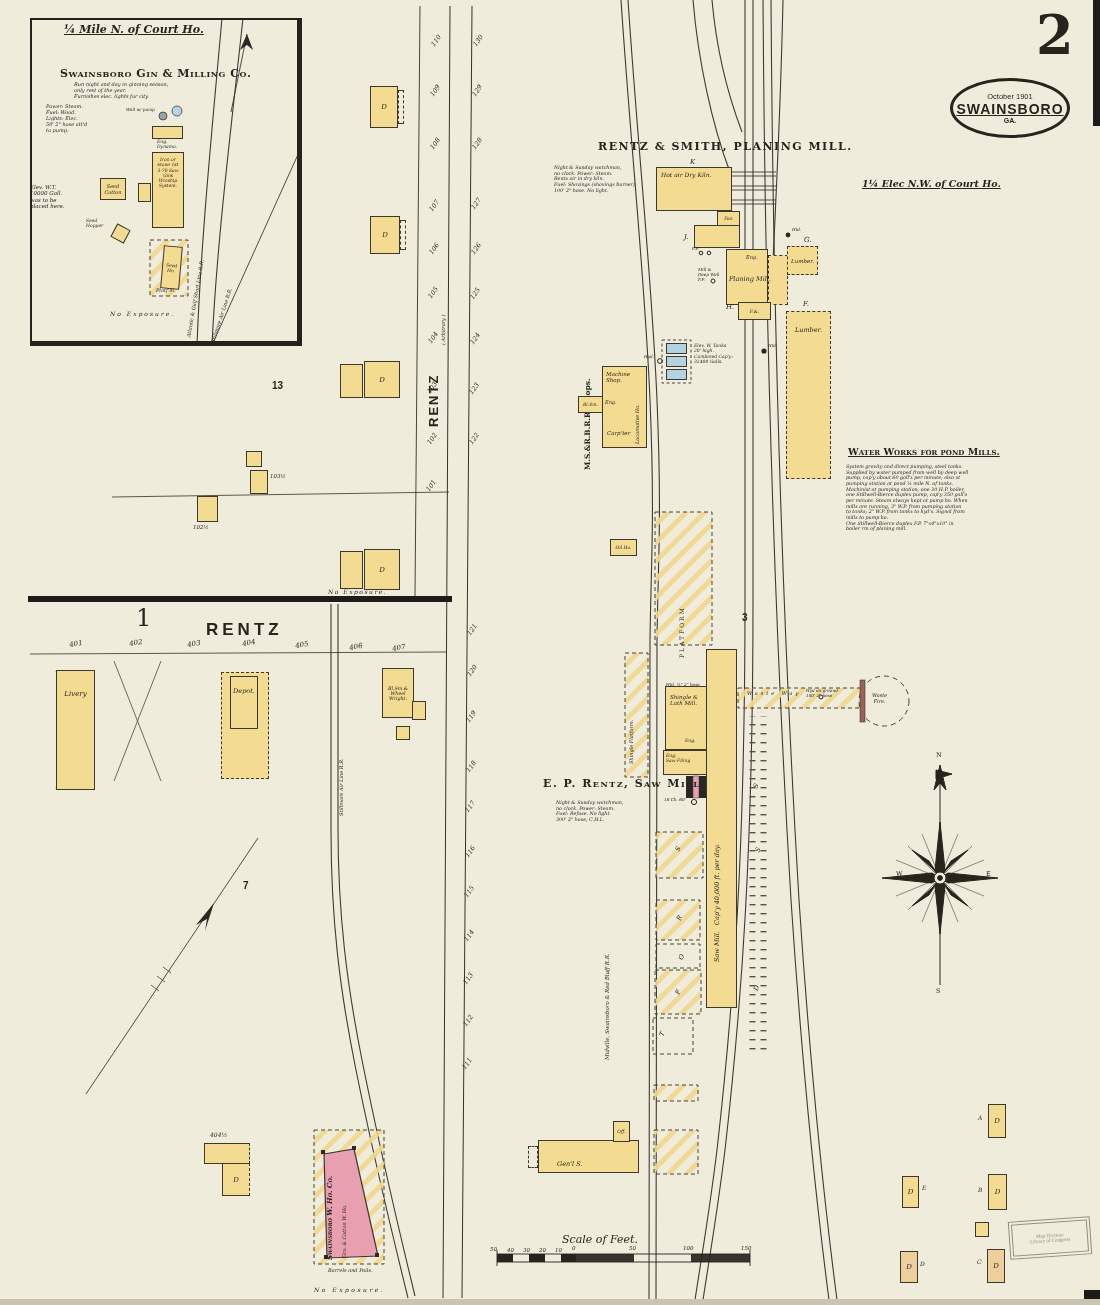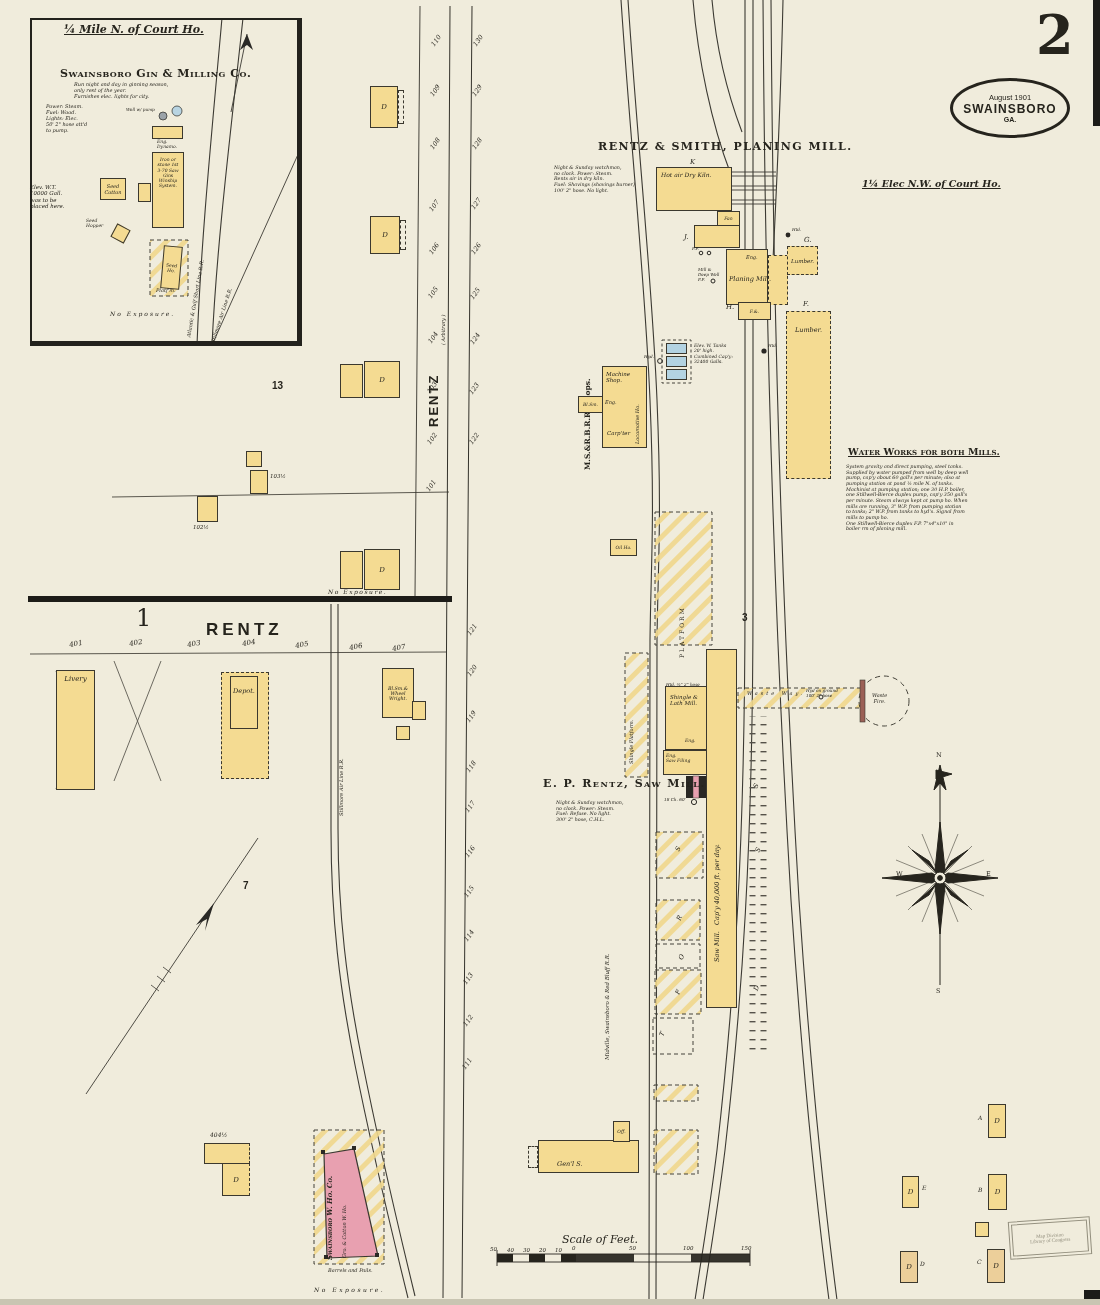--- a/index.html
+++ b/index.html
@@ -165,22 +165,22 @@
           <rect x="529" y="1254" width="16" height="8"></rect>
       <rect x="561" y="1254" width="15" height="8"></rect>
           <rect x="576" y="1254" width="58" height="8" opacity="0.92"></rect>
       <rect x="691" y="1254" width="59" height="8" opacity="0.92"></rect>
     </g>
   </g>
 </svg>
 
 <div class="lb up bold" style="left:1036px;top:4px;font-size:54px;font-family:'DejaVu Serif',serif;">2</div>
 <div id="oval">
-  <span class="up" style="font-size:7.5px;">August 1901</span>
-  <span class="up bold" style="font-size:12px;letter-spacing:1px;">SWAINSBORO</span>
+  <span class="up" style="font-size:7.5px;">October 1901</span>
+  <span class="up bold" style="font-size:14px;letter-spacing:1px;text-decoration:underline;">SWAINSBORO</span>
   <span class="up bold" style="font-size:7px;">GA.</span>
 </div>
 <div style="position:absolute;left:1093px;top:0;width:7px;height:126px;background:#1c1b18;"></div>
 <div style="position:absolute;left:1084px;top:1290px;width:16px;height:15px;background:#1c1b18;"></div>
 <div style="position:absolute;left:0;top:1299px;width:1100px;height:6px;background:#c9c5b2;"></div>
 <div class="lb bold und s95" style="left:862px;top:178px;">1¼ Elec N.W. of Court Ho.</div>
 
 <div style="position:absolute;left:30px;top:18px;width:272px;height:328px;border:2px solid #23221d;border-right-width:5px;border-bottom-width:5px;box-sizing:border-box;"></div>
 <div class="lb bold und s10" style="left:64px;top:24px;">¼ Mile N. of Court Ho.</div>
 <div class="lb bold up s10" style="left:60px;top:68px;font-variant:small-caps;letter-spacing:0.5px;">Swainsboro Gin &amp; Milling Co.</div>
@@ -303,21 +303,21 @@
 <div class="lb s45" style="left:694px;top:343px;">Elev. W. Tanks
 20' high.
 Combined Cap'y:
 32400 Galls.</div>
 <div class="lb s42" style="left:644px;top:355px;">Hyd.</div>
 
 <div class="b" style="left:610px;top:539px;width:27px;height:17px;font-size:4.5px;">
   <span>Oil Ho.</span>
     </div>
 
-<div class="lb up bold s95" style="left:848px;top:446px;font-variant:small-caps;text-decoration:underline;">Water Works for both Mills.</div>
+<div class="lb up bold s95" style="left:848px;top:446px;font-variant:small-caps;text-decoration:underline;">Water Works for pond Mills.</div>
 <div class="lb s48" style="left:846px;top:464px;">System gravity and direct pumping, steel tanks.
 Supplied by water pumped from well by deep well
 pump, cap'y about 60 gall's per minute; also at
 pumping station at pond ½ mile N. of tanks.
 Machinist at pumping station; one 30 H.P. boiler,
 one Stillwell-Bierce duplex pump, cap'y 350 gall's
 per minute. Steam always kept at pump ho. When
 mills are running, 3" W.P. from pumping station
 to tanks; 2" W.P. from tanks to hyd's. Signal from
 mills to pump ho.
@@ -354,21 +354,21 @@
     </div>
 <div class="b dsh nofill" style="left:528px;top:1146px;width:10px;height:22px;"></div>
 <div class="b" style="left:613px;top:1121px;width:17px;height:21px;font-size:4.5px;">
   <span>Off.</span>
     </div>
 
 <div class="lb s6" style="left:328px;top:588px;letter-spacing:1.5px;">No Exposure.</div>
 <div class="lb up s10" style="left:136px;top:604px;font-size:24px;">1</div>
 <div class="lb up bold" style="left:206px;top:620px;font-size:17px;font-family:'Liberation Sans',sans-serif;letter-spacing:4px;">RENTZ</div>
 <div class="b" style="left:56px;top:670px;width:39px;height:120px;align-items:flex-start;font-size:7px;">
-  <span style="margin-top:4px;">Livery</span>
+  <span style="margin-top:19px;">Livery</span>
     </div>
 <div class="b dsh" style="left:221px;top:672px;width:48px;height:107px;"></div>
 <div class="b nofill" style="left:230px;top:676px;width:28px;height:53px;align-items:flex-start;font-size:6.5px;">
   <span style="margin-top:10px;">Depot.</span>
     </div>
 <div class="b" style="left:382px;top:668px;width:32px;height:50px;font-size:4.8px;">
   <span style="white-space:pre-line;">Bl.Sm.&amp;
 Wheel
 Wright.</span>
     </div>

